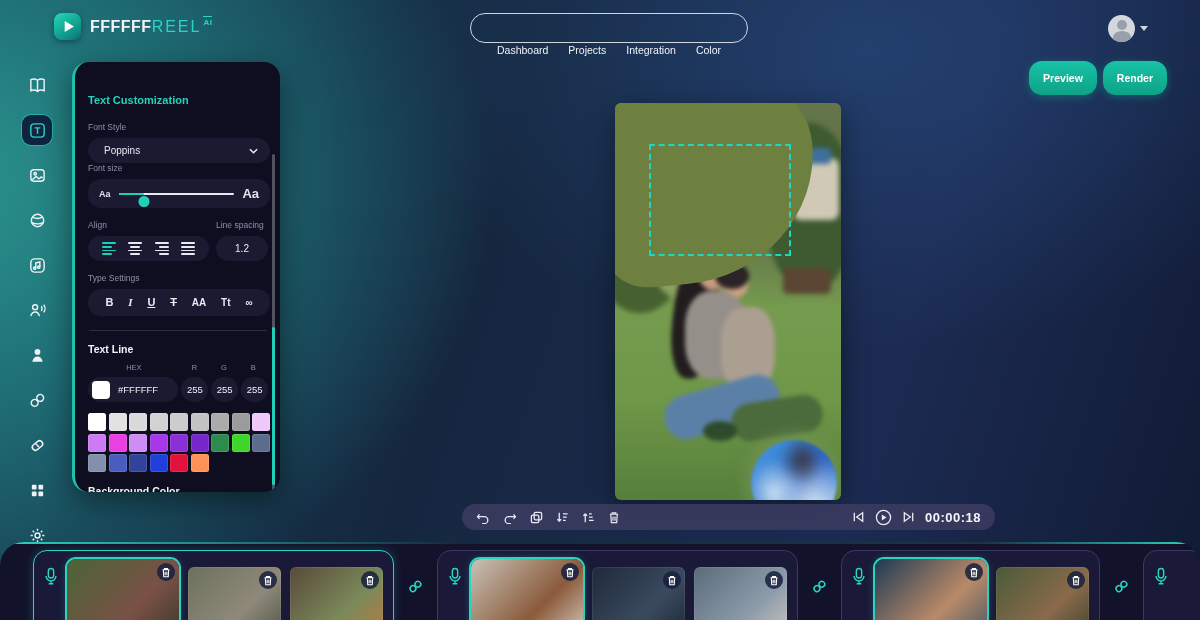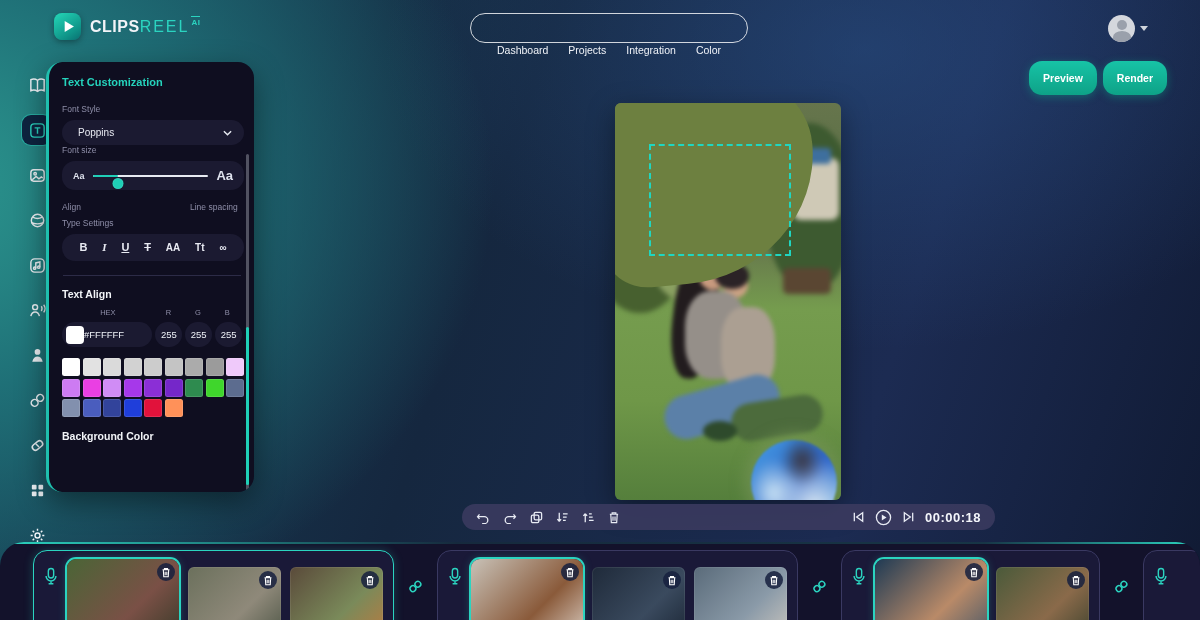--- a/index.html
+++ b/index.html
@@ -41,23 +41,23 @@
     font-size:10.5px; font-weight:700; font-family:Liberation Sans, sans-serif; cursor:pointer;
     background:linear-gradient(180deg,#17c3a6 0%,#0ea287 100%);
     box-shadow:0 2px 8px rgba(10,160,135,0.45); }
 
   
   .sidebar { position:absolute; left:21px; top:70px; width:32px; display:flex; flex-direction:column; align-items:center; gap:15px; }
   .side-ic { width:30px; height:30px; display:flex; align-items:center; justify-content:center; cursor:pointer; color:#eef2f6; }
   .side-ic.active { background:#0e2440; border-radius:9px; color:#2bd4c0; box-shadow:0 0 0 1px rgba(43,212,192,0.55); }
 
   
-  .panel { position:absolute; left:46px; top:62px; width:208px; height:430px;
+  .panel { position:absolute; left:72px; top:62px; width:208px; height:430px;
     background:#0f0e20; border-radius:16px; border-left:3px solid #1fbfae;
-    box-shadow:0 10px 30px rgba(0,0,0,0.45); padding:14px 12px 0 13px; overflow:hidden; }
+    box-shadow:0 10px 30px rgba(0,0,0,0.45); padding:32px 12px 0 13px; overflow:hidden; }
   .panel-title { color:#25d3bc; font-size:11px; font-weight:700; margin-bottom:16px; }
   .plabel { color:#8e8ea8; font-size:8.5px; margin-bottom:6px; }
   .pill { background:#1b1a31; border-radius:13px; }
   .select-pill { width:182px; height:25px; display:flex; align-items:center; justify-content:space-between;
     padding:0 12px 0 16px; cursor:pointer; margin-bottom:0; }
   .select-pill span { font-size:10px; color:#e8eaf2; }
   .size-pill { width:182px; height:29px; display:flex; align-items:center; padding:0 11px; gap:8px; margin-bottom:12px; }
   .aa-sm { font-size:9px; font-weight:700; color:#dfe3ee; }
   .aa-lg { font-size:13px; font-weight:700; color:#dfe3ee; }
   .slider { flex:1; height:2px; background:#e7eaf2; border-radius:2px; position:relative; cursor:pointer; }
@@ -80,21 +80,21 @@
   .tbtn.st { text-decoration:line-through; }
   .tbtn.sm2 { font-size:10px; }
   .divider { height:1px; background:#2c2b47; margin:0 1px 12px 1px; }
   .color-head { font-size:10.5px; font-weight:700; color:#f2f4f8; margin-bottom:8px; }
   .hexrgb-labels { display:flex; font-size:7.5px; color:#8e8ea8; margin-bottom:5px; }
   .hexrgb-labels .l-hex { width:100px;text-align:center; }
   .hexrgb-labels .l-r { width:32px; text-align:center; }
   .hexrgb-labels .l-g { width:32px; text-align:center; }
   .hexrgb-labels .l-b { width:32px; text-align:center; }
   .color-row { display:flex; gap:3px; margin-bottom:11px; }
-  .hex-pill { width:97px; height:25px; display:flex; align-items:center; gap:0; padding:0 4px; }
+  .hex-pill { width:97px; height:25px; display:flex; align-items:center; gap:8px; padding:0 4px; }
   .hex-swatch { width:18px; height:18px; border-radius:4px; border:1px solid rgba(255,255,255,0.25); }
   .hex-pill span { font-size:9.5px; color:#eef1f7; }
   .rgb-pill { width:29px; height:25px; border-radius:13px; display:flex; align-items:center; justify-content:center; font-size:9.5px; color:#eef1f7; }
   .palette { display:grid; grid-template-columns:repeat(9,18px); gap:2.5px; margin-bottom:13px; }
   .swatch { width:18px; height:18px; border-radius:2.5px; cursor:pointer; border:1px solid rgba(255,255,255,0.12); }
   .scrollbar-track { position:absolute; right:5px; top:92px; width:3px; height:388px; background:rgba(205,208,220,0.35); border-radius:2px; }
   .scrollbar-thumb { position:absolute; right:5px; top:265px; width:3px; height:158px; background:#1fcfb7; border-radius:2px; }
 
   
   .canvas { position:absolute; left:615px; top:103px; width:226px; height:397px; border-radius:6px; overflow:hidden;
@@ -148,21 +148,21 @@
 </head>
 <body>
 
 <div class="logo">
   <div class="logo-badge">
     <svg width="13" height="13" viewBox="0 0 12 12">
         <polygon points="2.5,1 11,6 2.5,11" fill="#ffffff"></polygon>
       </svg>
   </div>
   <div class="logo-text">
-    <span class="logo-clips">CLIPS</span>
+    <span class="logo-clips">FFFFFF</span>
       <span class="logo-reel">REEL</span>
       <span class="logo-ai">AI</span>
   </div>
 </div>
 
 <nav class="nav-pill">
   <span class="nav-item">Dashboard</span>
   <span class="nav-item">Projects</span>
   <span class="nav-item">Integration</span>
   <span class="nav-item">Color</span>
@@ -279,36 +279,67 @@
     <div class="slider">
       <div class="fill" id="slider-fill" style="width: 22%;"></div>
       <div class="thumb" id="slider-thumb" style="left: 22%;"></div>
     </div>
     <span class="aa-lg">Aa</span>
   </div>
 
   <div class="row2" style="margin-bottom:6px;">
     <div class="plabel" style="margin:0;">Align</div>
     <div class="plabel" style="margin:0; width:52px; text-align:left;">Line spacing</div>
+  </div>
+  <div class="row2" style="margin-bottom:12px;">
+    <div class="pill align-pill">
+      <div class="align-btn al-l active">
+          <i></i>
+          <i></i>
+          <i></i>
+          <i></i>
+        </div>
+      <div class="align-btn al-c">
+          <i></i>
+          <i></i>
+          <i></i>
+          <i></i>
+        </div>
+      <div class="align-btn al-r">
+          <i></i>
+          <i></i>
+          <i></i>
+          <i></i>
+        </div>
+      <div class="align-btn al-j">
+          <i></i>
+          <i></i>
+          <i></i>
+          <i></i>
+        </div>
+    </div>
+    <div class="pill ls-pill">
+      <span>1.2</span>
+    </div>
   </div>
 
   <div class="plabel">Type Settings</div>
   <div class="pill type-pill">
     <span class="tbtn">B</span>
     <span class="tbtn it">I</span>
     <span class="tbtn un">U</span>
     <span class="tbtn st">T</span>
     <span class="tbtn sm2">AA</span>
     <span class="tbtn sm2">Tt</span>
     <span class="tbtn sm2">∞</span>
   </div>
 
   <div class="divider"></div>
 
-  <div class="color-head">Text Align</div>
+  <div class="color-head">Text Line</div>
   <div class="hexrgb-labels">
     <span class="l-hex">HEX</span>
     <span class="l-r">R</span>
     <span class="l-g">G</span>
     <span class="l-b">B</span>
   </div>
   <div class="color-row">
     <div class="pill hex-pill">
       <div class="hex-swatch" id="text-color-swatch" style="background: rgb(255, 255, 255);"></div>
       <span>#FFFFFF</span>

